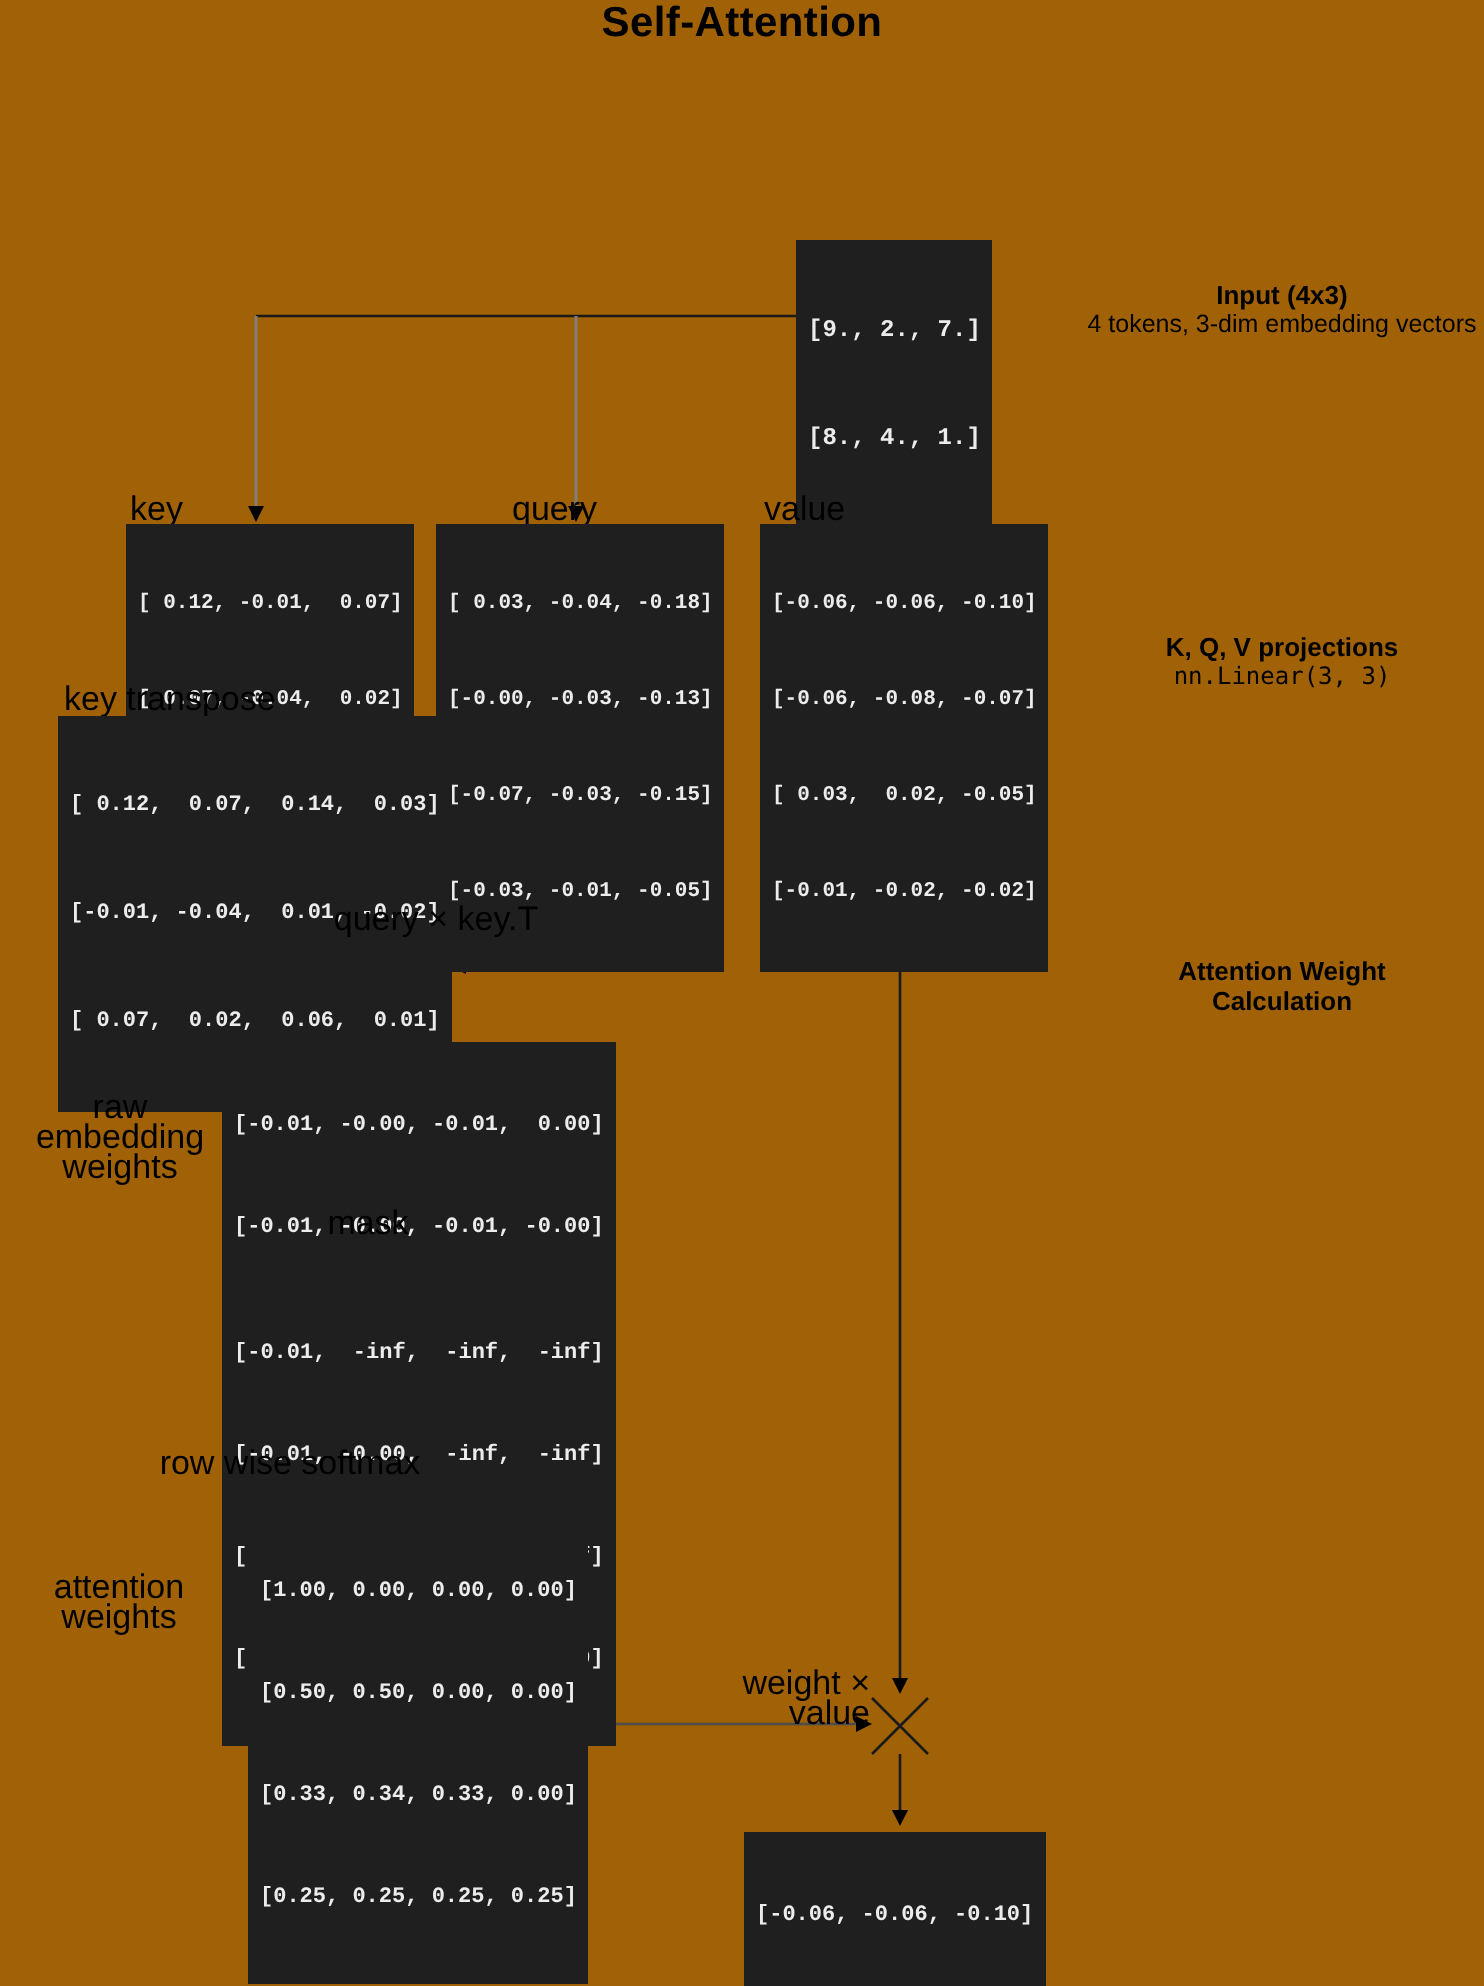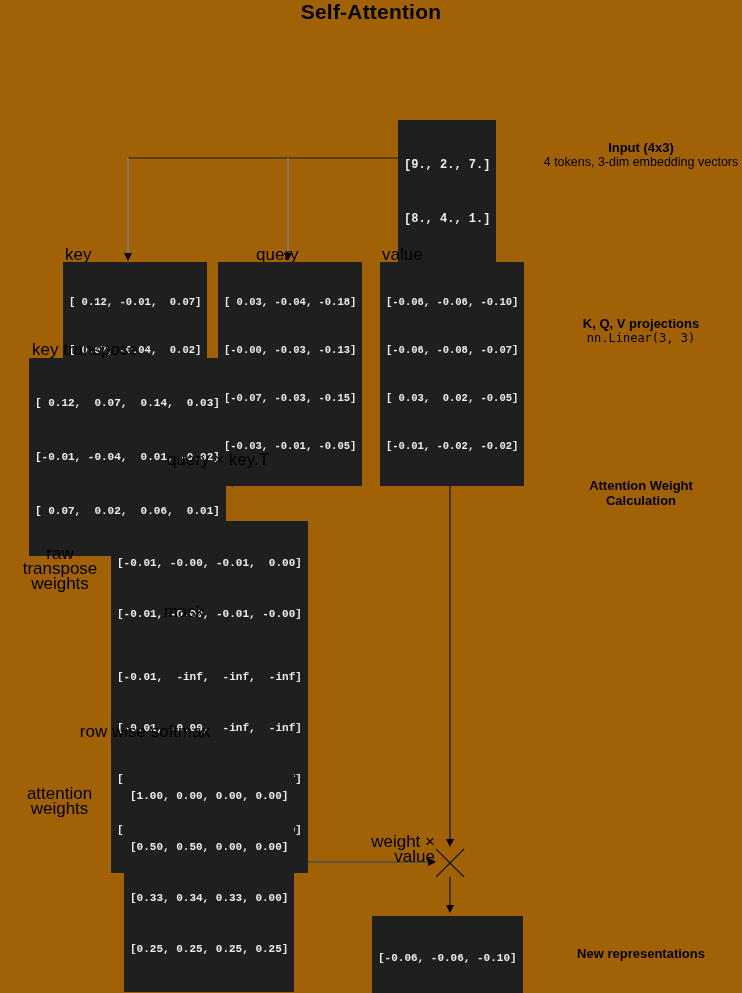--- a/index.html
+++ b/index.html
@@ -136,21 +136,21 @@
   <div class="lbl" style="left:32px; top:342px;">key transpose</div>
   <div class="matrix m-kt" style="left:29px; top:358px;">
     <div>[ 0.12,  0.07,  0.14,  0.03]</div>
     <div>[-0.01, -0.04,  0.01, -0.02]</div>
     <div>[ 0.07,  0.02,  0.06,  0.01]</div>
   </div>
 
   <div class="lbl center" style="left:148px; top:452px; width:140px;text-align:center;">query × key.T</div>
 
   <div class="lbl center" style="left:10px; top:546px; width:100px;">
-    <div>raw transpose</div>
+    <div>raw embedding</div>
     <div>weights</div>
   </div>
   <div class="matrix m-md" style="left:111px; top:521px;">
     <div>[-0.01, -0.00, -0.01,  0.00]</div>
     <div>[-0.01, -0.00, -0.01, -0.00]</div>
     <div>[-0.02, -0.01, -0.02, -0.00]</div>
     <div>[-0.01, -0.00, -0.01, -0.00]</div>
   </div>
 
   <div class="cap" style="top:478px;">
@@ -177,17 +177,14 @@
   </div>
 
   <div class="lbl right" style="left:330px; top:834px; width:105px;">weight × value</div>
 
   <div class="matrix m-md" style="left:372px; top:916px;">
     <div>[-0.06, -0.06, -0.10]</div>
     
     
     
   </div>
-  <div class="cap" style="top:946px;">
-    <div class="b">New representations</div>
-  </div>
 
 </div>
 
 </body></html>

